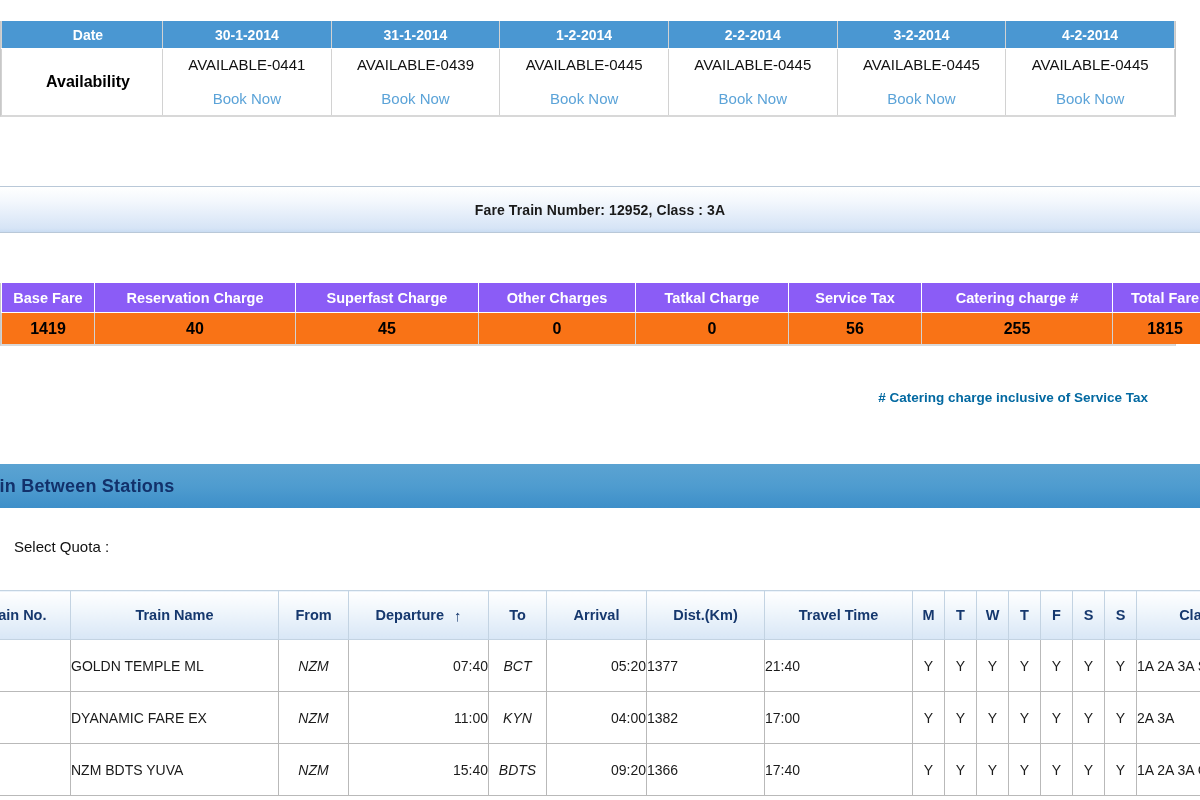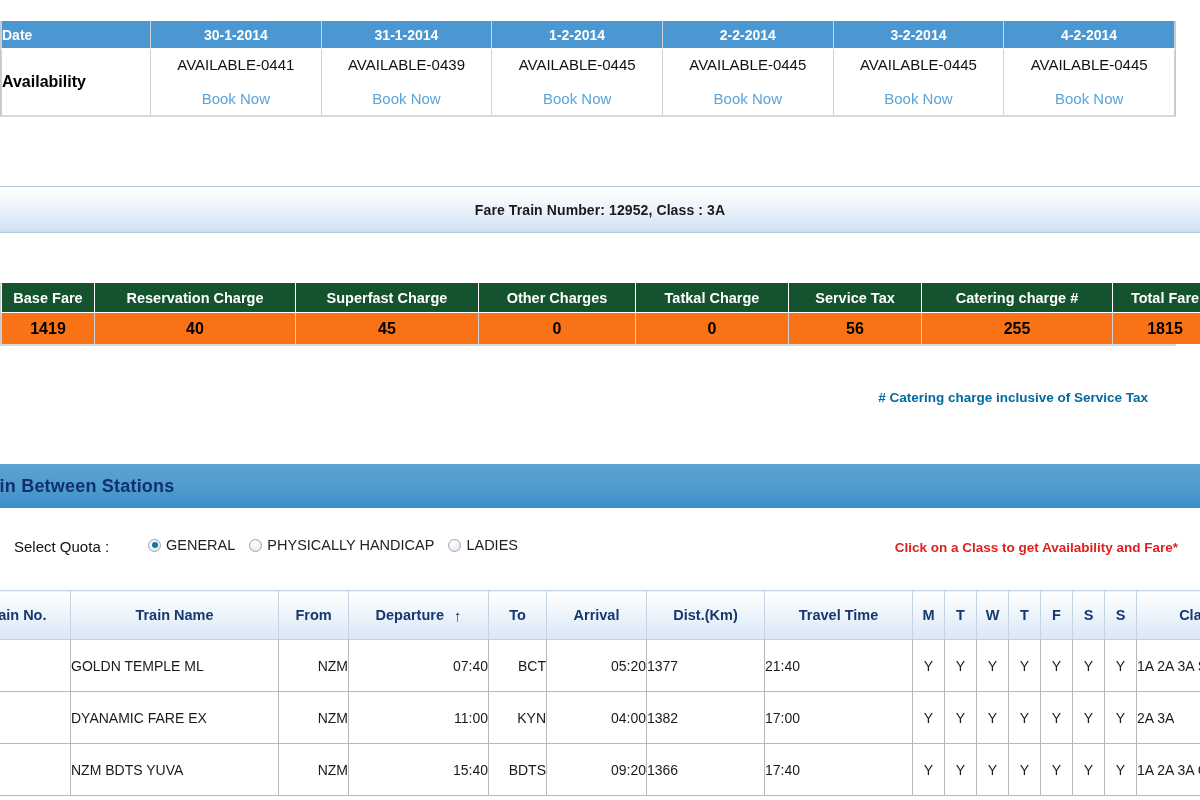--- a/index.html
+++ b/index.html
@@ -45,22 +45,22 @@
     background: #4a97d2;
     color: #ffffff;
     font-size: 14px;
     font-weight: bold;
     height: 27px;
     text-align: center;
     border-bottom: 1px solid #ffffff;
   }
   table.avail th.lbl,
   table.avail td.lbl {
-    text-align: left;
-    padding-left: 0;
+    text-align: center;
+    padding-left: 12px;
     width: 148px;
   }
   table.avail td {
     background: #ffffff;
     height: 66px;
     text-align: center;
     font-size: 15px;
     color: #000000;
   }
   table.avail td.lbl {
@@ -114,21 +114,21 @@
     border-left: 1px solid #c8c8c8;
     border-right: 1px solid #c8c8c8;
     border-bottom: 2px solid #d8d8d8;
   }
   table.fare {
     border-collapse: collapse;
     width: 100%;
     table-layout: fixed;
   }
   table.fare th {
-    background: #14532d;
+    background: #8b5cf6;
     color: #ffffff;
     font-size: 14.5px;
     font-weight: bold;
     height: 29px;
     text-align: center;
     border-left: 1px solid #ffffff;
     border-right: 1px solid #ffffff;
     border-bottom: 1px solid #ffffff;
     padding: 0 2px;
   }
@@ -268,21 +268,21 @@
     height: 51px;
     font-size: 14px;
     color: #1a1a1a;
     border: 1px solid #b9b9b9;
     padding: 0 0;
     white-space: nowrap;
     overflow: hidden;
   }
   td.c-num { color: #4f8fc0; text-align: left; padding-left: 42px; }
   td.c-name { text-align: left; }
-  td.c-from, td.c-to { text-align: right; }
+  td.c-from, td.c-to { text-align: center; font-style: italic; }
   td.c-time { text-align: right; }
   td.c-dist { text-align: left; margin-left: 39px; }
   td.c-travel { text-align: left; }
   td.c-day { text-align: center; font-size: 15px; padding: 0; }
   td.c-class { color: #6aa6d4; text-align: left; padding-left: 12px; }
   .sort-arrow {
     display: inline-block;
     margin-left: 10px;
     font-size: 15px;
     line-height: 1;
@@ -368,35 +368,20 @@
 </div>
 
 <div class="catering-note"># Catering charge inclusive of Service Tax</div>
 
 <div class="section-bar">
   <span class="txt">Train Between Stations</span>
 </div>
 
 <div class="quota-row">
   <span class="quota-label">Select Quota :</span>
-  <div class="quota-options">
-    <label class="radio-opt">
-      <span class="radio-dot checked"></span>
-      <span class="radio-text">GENERAL</span>
-    </label>
-    <label class="radio-opt">
-      <span class="radio-dot"></span>
-      <span class="radio-text">PHYSICALLY HANDICAP</span>
-    </label>
-    <label class="radio-opt">
-      <span class="radio-dot"></span>
-      <span class="radio-text">LADIES</span>
-    </label>
-  </div>
-  <span class="class-hint">Click on a Class to get Availability and Fare*</span>
 </div>
 
 <div class="trains-wrap">
   <table class="trains">
     <colgroup>
       <col style="width:110px">
         <col style="width:208px">
         <col style="width:70px">
       <col style="width:140px">
         <col style="width:58px">

